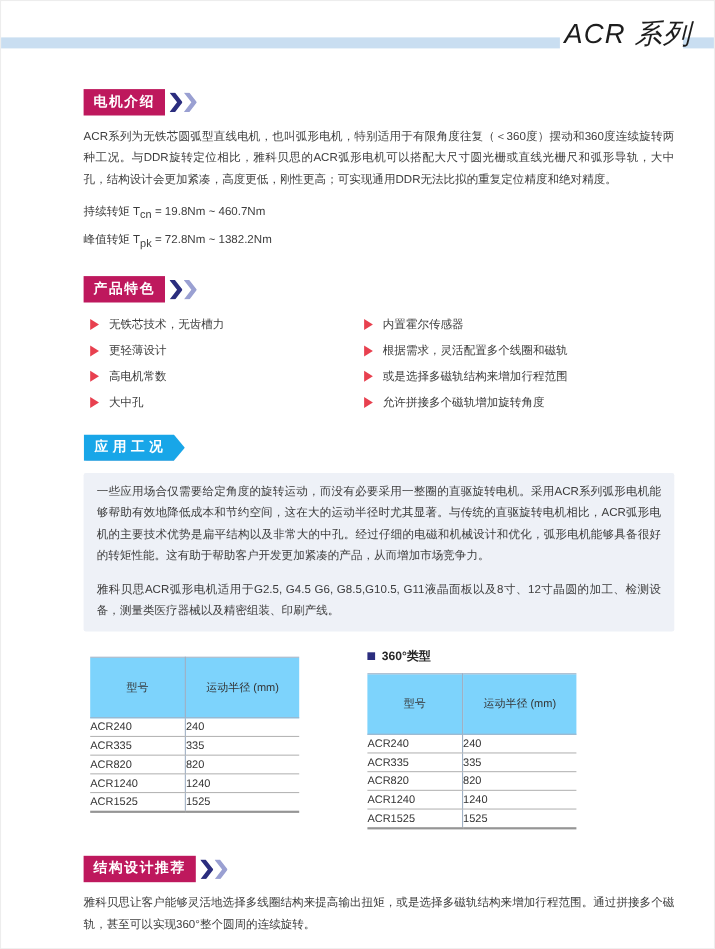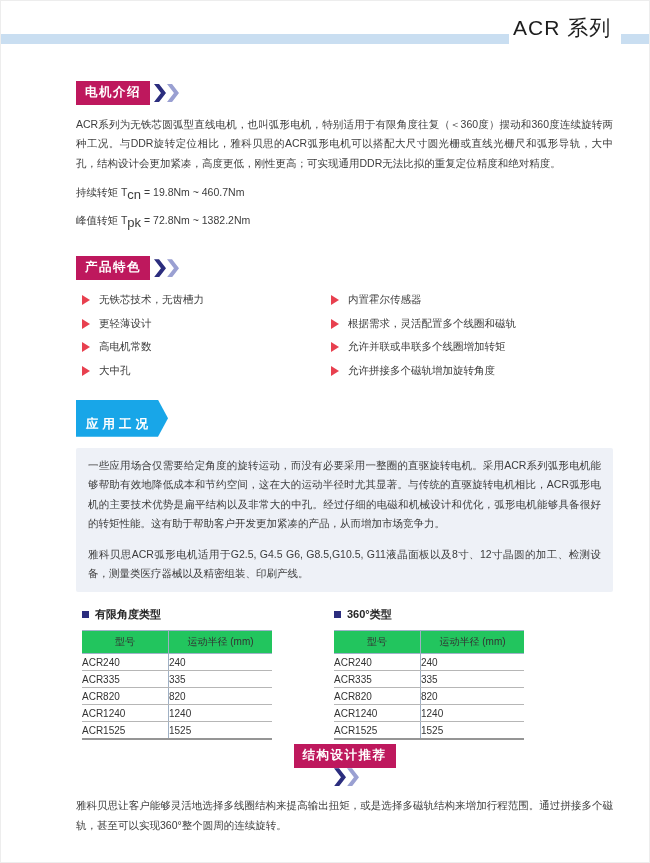--- a/index.html
+++ b/index.html
@@ -6,62 +6,62 @@
   body {
     width:650px; height:863px; background:#fdfdfd;
     font-family:"Liberation Sans","DejaVu Sans",sans-serif;
     position:relative; overflow:hidden;
   }
   .page { position:absolute; inset:0; background:#ffffff; border:1px solid #ededed; box-sizing:border-box; }
 
   
   .top-bar-left  { position:absolute; top:33px; left:0;  width:508px; height:10px; background:#c9def1; }
   .top-bar-right { position:absolute; top:33px; right:0; width:28px;  height:10px; background:#c9def1; }
-  .page-title { position:absolute; top:13px; left:512px; width:106px; font-size:21px; color:#1d1d1d; letter-spacing:1px; white-space:nowrap; }
+  .page-title { position:absolute; top:13px; left:512px; width:106px; font-size:25px; color:#1d1d1d; letter-spacing:1px; white-space:nowrap;font-style:italic; }
 
   .content { position:absolute; top:80px; left:75px; right:36px; }
 
   
   .badge-row { display:flex; align-items:center; }
   .badge-navy { display:inline-block; background:#be185d; color:#fff; font-size:12.5px; font-weight:bold;
                 letter-spacing:1.5px; padding:3px 9px 4px 9px; }
   .chevs { display:inline-flex; margin-left:3px; }
   .chev { width:12px; height:18px; margin-left:1px;
           clip-path:polygon(0 0,42% 0,100% 50%,42% 100%,0 100%,58% 50%); }
   .chev-1 { background:#2b2d7e; }
   .chev-2 { background:#9aa0d2; }
 
   
   .badge-arrow { display:inline-block; background:#18a6e8; color:#fff; font-size:12.5px; font-weight:bold;
-                 letter-spacing:4px; padding:16px 16px 4px 10px;
+                 letter-spacing:4px; padding:3px 16px 4px 10px;
                  clip-path:polygon(0 0,calc(100% - 10px) 0,100% 50%,calc(100% - 10px) 100%,0 100%);
                  filter:drop-shadow(2px 2px 0 #2b2d7e); }
 
   .para { font-size:10.5px; color:#3c3c3c; line-height:1.85; margin-top:10px; text-align:justify; }
   .torque { margin-top:8px; font-size:10.5px; color:#3c3c3c; line-height:2.15; }
-  .torque sub { font-size:13px; }
+  .torque sub { font-size:10px; }
 
   
   .feat-row { display:flex; margin-top:13px; }
   .feat-col { display:flex; flex-direction:column; gap:9.5px; }
   .feat-col-left { width:249px; margin-left:6px;text-align:right; }
   .feat-item { display:flex; align-items:center; gap:9px; font-size:10.5px; color:#3c3c3c; }
   .tri { width:0; height:0; border-left:8px solid #e8404f; border-top:5px solid transparent; border-bottom:5px solid transparent; }
 
   
   .app-box { margin-top:11px; background:#eef1f7; padding:8px 12px 9px 12px; border-radius:2px; }
   .app-box .para { margin-top:0; }
 
   
   .tables-row { display:flex; margin-top:15px; }
   .table-block-left { width:252px; margin-left:6px; }
   .tbl-title { display:flex; align-items:center; gap:6px; font-size:11px; font-weight:bold; color:#262626; }
   .sq { width:7px; height:7px; background:#2b2d7e; }
   table { border-collapse:collapse; margin-top:8px; width:190px; font-size:10px; color:#333; }
-  th { background:#22c55e; font-weight:normal; color:#333; padding:4px 0; border-top:1px solid #9fb3c9; border-bottom:1px solid #9fb3c9; }
+  th { background:#7dd3fc; font-weight:normal; color:#333; padding:20px 0; border-top:1px solid #9fb3c9; border-bottom:1px solid #9fb3c9; }
   td { text-align:left; padding:2.5px 0; border-bottom:1px solid #b6b6b6; }
   th:first-child, td:first-child { border-right:1px solid #9fb0c4; width:86px; }
   tbody tr:last-child td { border-bottom:2px solid #959595; }
 
   
   .diagrams { display:flex; margin-top:23px; margin-left:-5px; }
   .diag { text-align:center; }
   .diag-1 { width:200px; } .diag-2 { width:200px; } .diag-3 { width:180px; }
   .track      { fill:#dfe4f0; stroke:#9fadcc; stroke-width:1; }
   .track-dash { fill:#fafafb; stroke:#b8b8b8; stroke-width:1; stroke-dasharray:3 2; }
@@ -126,43 +126,39 @@
         <div class="feat-item">
             <span class="tri"></span>
             <span>内置霍尔传感器</span>
           </div>
         <div class="feat-item">
             <span class="tri"></span>
             <span>根据需求，灵活配置多个线圈和磁轨</span>
           </div>
         <div class="feat-item">
             <span class="tri"></span>
-            <span>允许并联或串联多个线圈增加转矩</span>
+            <span>或是选择多磁轨结构来增加行程范围</span>
           </div>
         <div class="feat-item">
             <span class="tri"></span>
             <span>允许拼接多个磁轨增加旋转角度</span>
           </div>
       </div>
     </div>
 
     <div style="margin-top:22px;">
       <span class="badge-arrow">应用工况</span>
     </div>
     <div class="app-box">
       <div class="para">一些应用场合仅需要给定角度的旋转运动，而没有必要采用一整圈的直驱旋转电机。采用ACR系列弧形电机能够帮助有效地降低成本和节约空间，这在大的运动半径时尤其显著。与传统的直驱旋转电机相比，ACR弧形电机的主要技术优势是扁平结构以及非常大的中孔。经过仔细的电磁和机械设计和优化，弧形电机能够具备很好的转矩性能。这有助于帮助客户开发更加紧凑的产品，从而增加市场竞争力。</div>
       <div class="para" style="margin-top:11px;">雅科贝思ACR弧形电机适用于G2.5, G4.5 G6, G8.5,G10.5, G11液晶面板以及8寸、12寸晶圆的加工、检测设备，测量类医疗器械以及精密组装、印刷产线。</div>
     </div>
 
     <div class="tables-row">
       <div class="table-block-left">
-        <div class="tbl-title">
-          <span class="sq"></span>
-          <span>有限角度类型</span>
-        </div>
         <table>
           <thead>
             <tr>
               <th>型号</th>
               <th>运动半径 (mm)</th>
             </tr>
           </thead>
           <tbody>
             <tr>
                 <td>ACR240</td>
@@ -218,21 +214,21 @@
               </tr>
             <tr>
                 <td>ACR1525</td>
                 <td>1525</td>
               </tr>
           </tbody>
         </table>
       </div>
     </div>
 
-    <div class="badge-row" style="margin-top:4px;flex-direction:column;">
+    <div class="badge-row" style="margin-top:24px;">
       <span class="badge-navy">结构设计推荐</span>
       <span class="chevs">
         <span class="chev chev-1"></span>
         <span class="chev chev-2"></span>
       </span>
     </div>
     <div class="para">雅科贝思让客户能够灵活地选择多线圈结构来提高输出扭矩，或是选择多磁轨结构来增加行程范围。通过拼接多个磁轨，甚至可以实现360°整个圆周的连续旋转。</div>
 
     <div class="diagrams">
 

